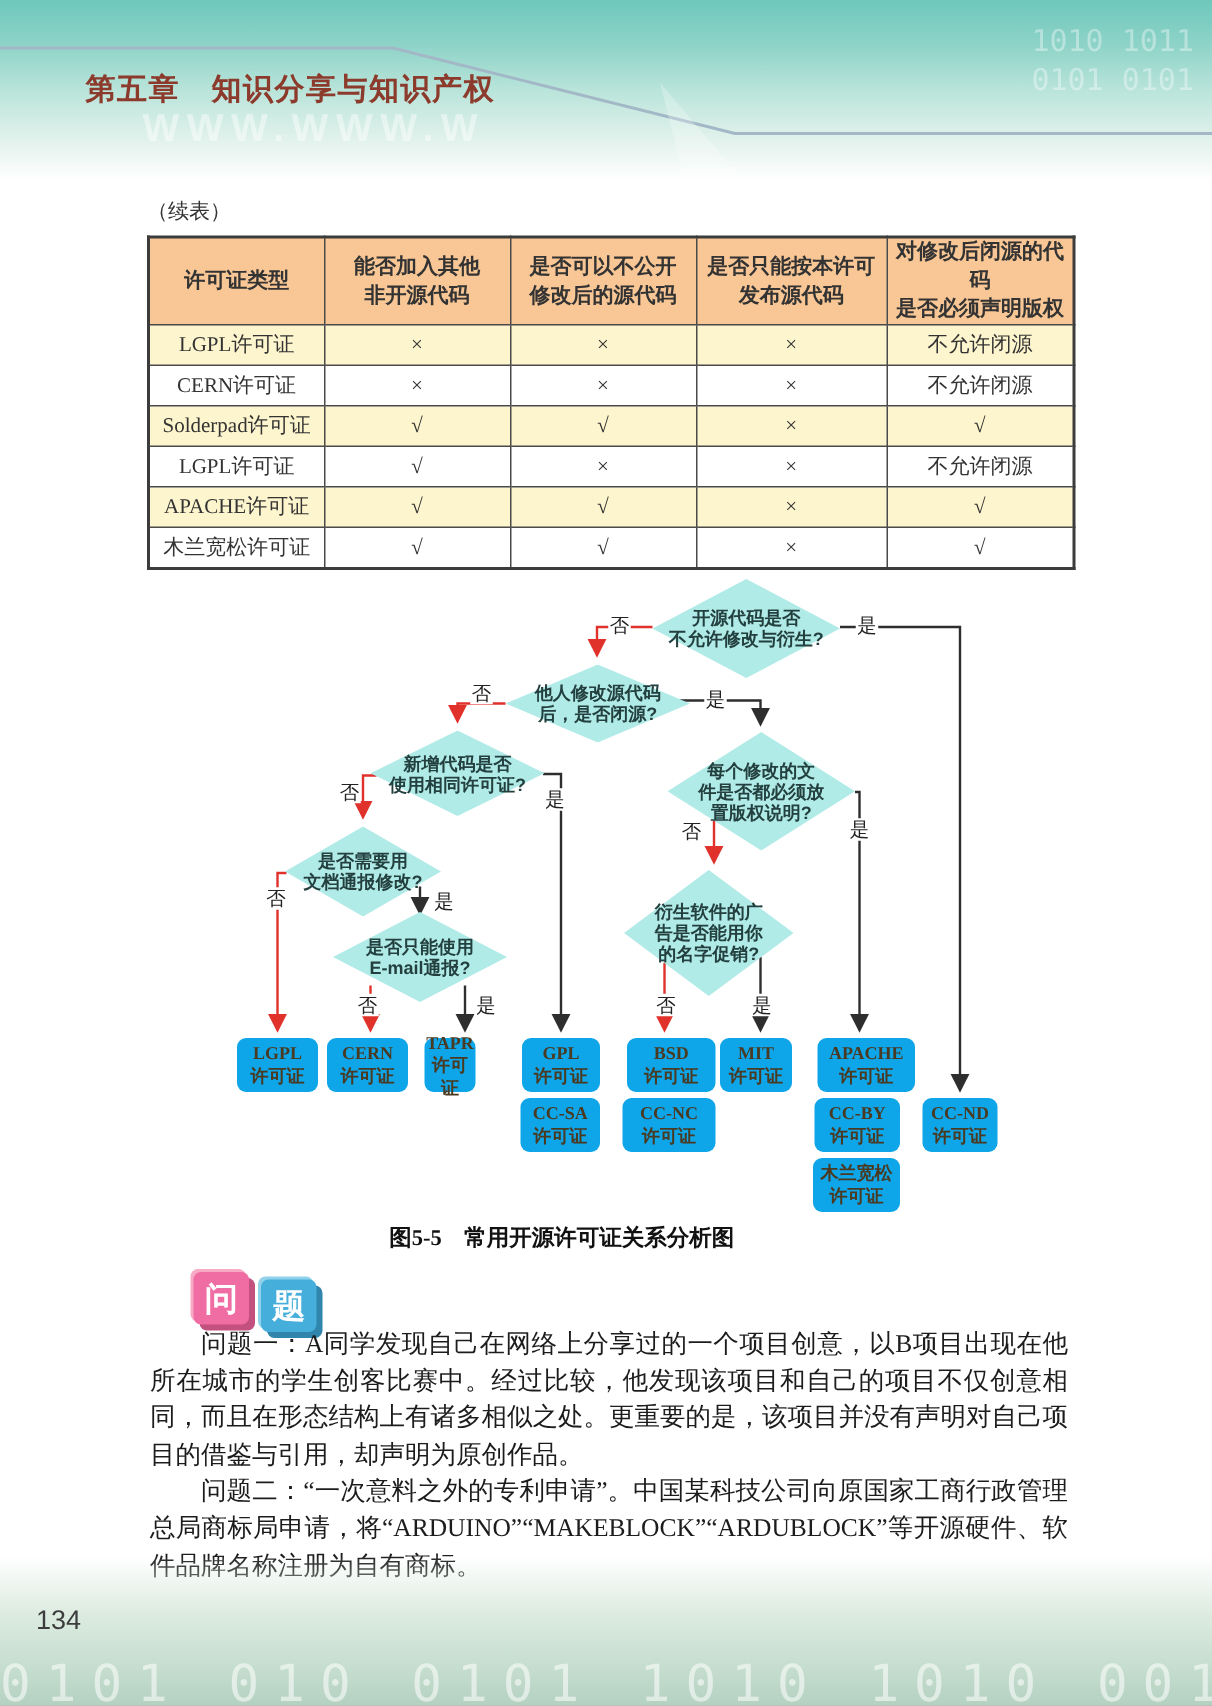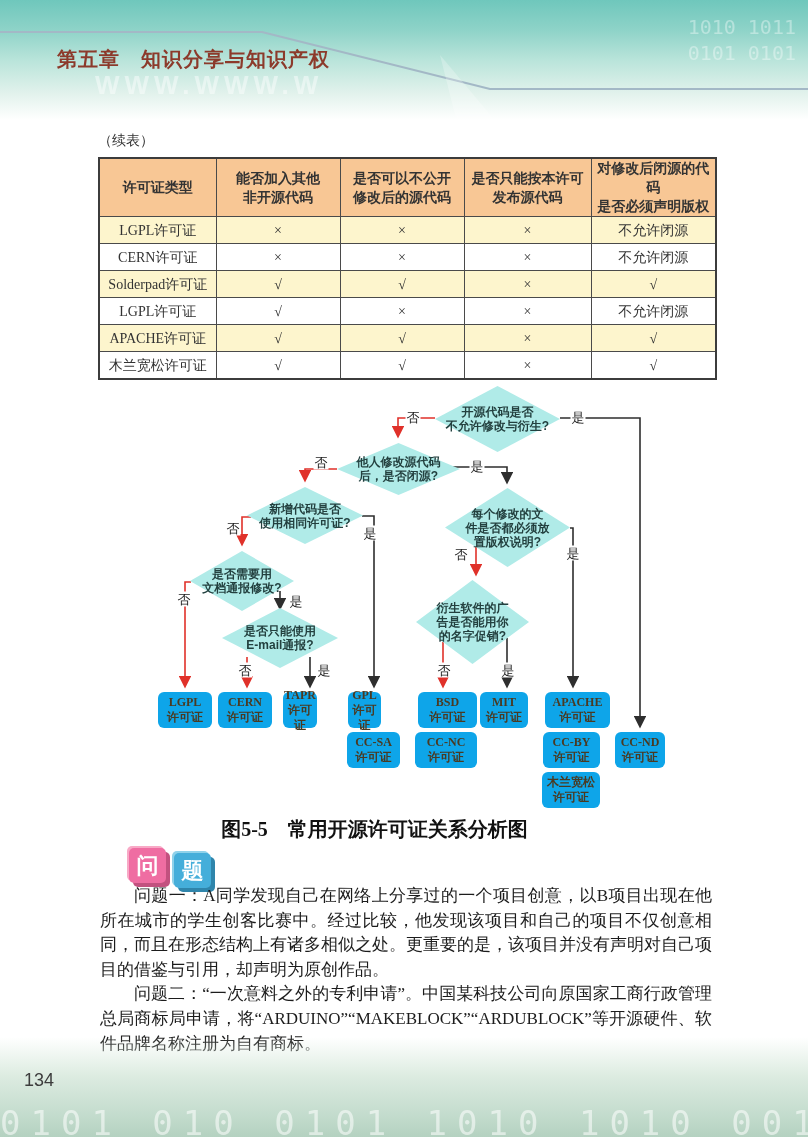--- a/index.html
+++ b/index.html
@@ -38,21 +38,21 @@
   .dtext{position:absolute;inset:0;display:flex;align-items:center;justify-content:center;
        text-align:center;white-space:pre-line;font-size:12px;font-weight:bold;color:#23403f;
        line-height:14px;font-family:"Liberation Sans",sans-serif;}
   .leaf{height:36px;background:#0ea5e9;border-radius:6px;display:flex;align-items:center;
        justify-content:center;text-align:center;white-space:pre-line;font-size:12px;font-weight:bold;
        color:#4a3a22;line-height:15px;}
   .yn{position:absolute;transform:translate(-50%,-50%);background:#fff;padding:0 1px;
        font-size:13px;color:#222;line-height:15px;}
 
   .caption{position:absolute;left:0;top:816px;width:749px;text-align:center;
-       font-weight:bold;font-size:20px;color:#111;}
+       font-weight:bold;font-size:15px;color:#111;}
 
   
   .cube{position:absolute;width:37px;height:35px;border-radius:5px;display:flex;align-items:center;
        justify-content:center;color:#fff;font-weight:bold;font-size:22px;
        font-family:"Liberation Sans",sans-serif;}
   .cube.pink{left:129px;top:848px;background:#ef6da2;box-shadow:4px 4px 0 #c2517f,-2px -2px 0 #f8a9c6;}
   .cube.blue{left:174px;top:853px;background:#45aeda;box-shadow:4px 4px 0 #2f85ab,-2px -2px 0 #8fd2ea;}
 
   
   .bodytext{position:absolute;left:100px;top:884px;width:612px;font-size:17px;line-height:24.6px;
@@ -234,21 +234,21 @@
   <div class="yn" style="left:324px;top:670px">是</div>
   <div class="yn" style="left:444px;top:670px">否</div>
   <div class="yn" style="left:508px;top:670px">是</div>
 
   <div class="leaf" style="left:158px;top:692px;width:54px">LGPL
 许可证</div>
   <div class="leaf" style="left:218px;top:692px;width:54px">CERN
 许可证</div>
   <div class="leaf" style="left:283px;top:692px;width:34px">TAPR
 许可证</div>
-  <div class="leaf" style="left:348px;top:692px;width:33px">GPL
+  <div class="leaf" style="left:348px;top:692px;width:52px">GPL
 许可证</div>
   <div class="leaf" style="left:418px;top:692px;width:59px">BSD
 许可证</div>
   <div class="leaf" style="left:480px;top:692px;width:48px">MIT
 许可证</div>
   <div class="leaf" style="left:545px;top:692px;width:65px">APACHE
 许可证</div>
   <div class="leaf" style="left:347px;top:732px;width:53px">CC-SA
 许可证</div>
   <div class="leaf" style="left:415px;top:732px;width:62px">CC-NC

